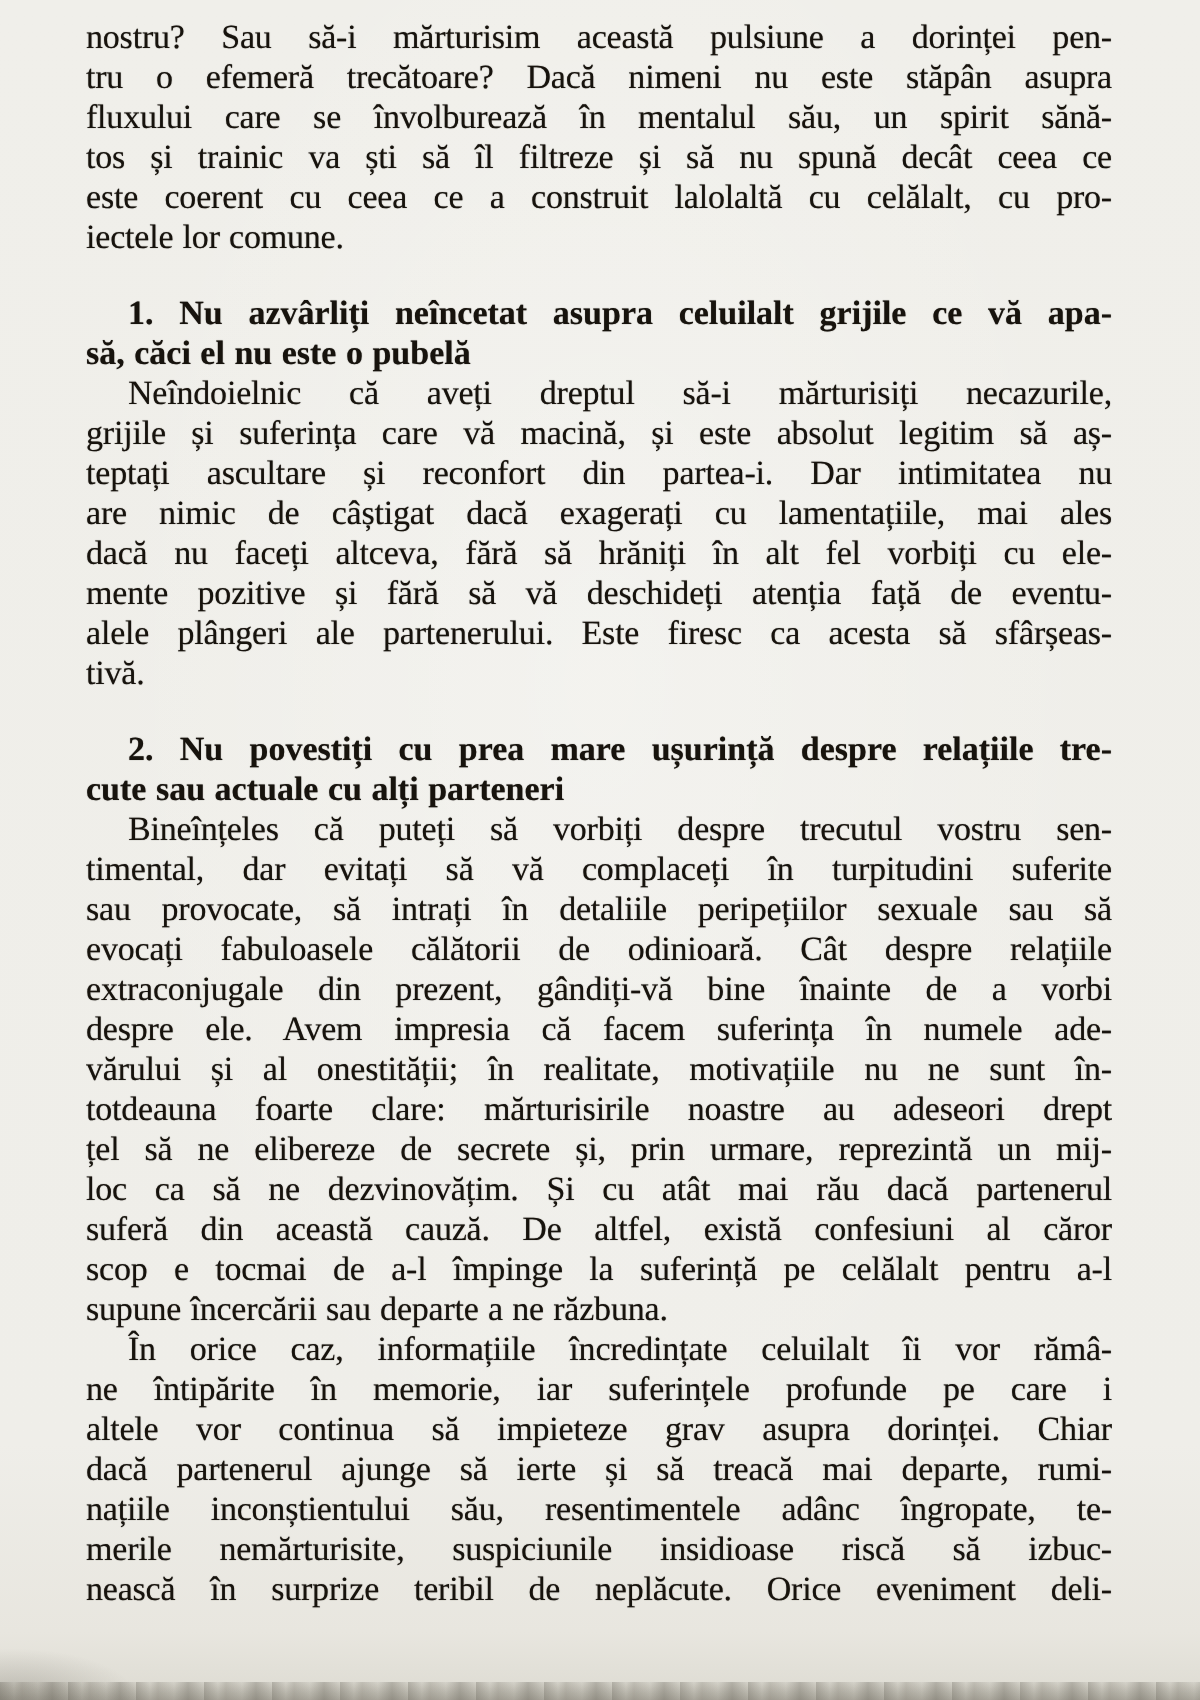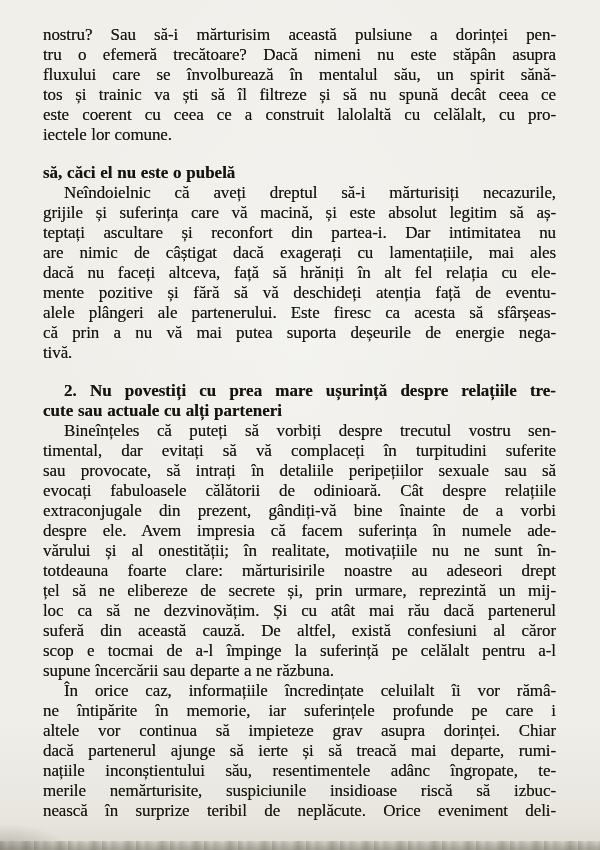--- a/index.html
+++ b/index.html
@@ -17,21 +17,21 @@
   .page {
     position: absolute;
     inset: 0;
     background:
       radial-gradient(ellipse at 50% 40%, rgba(255,255,255,0.25) 0%, rgba(255,255,255,0) 60%),
       linear-gradient(180deg, #f0efea 0%, #efeee9 85%, #e8e6df 96%, #dddbd2 100%);
   }
   .page-text {
     position: absolute;
     left: 43px;
-    top: 25px;
+    top: 9px;
     width: 513px;
     color: #17130d;
     font-size: 17px;
     line-height: 20px;
     letter-spacing: -0.1px;
     text-shadow: 0 0 0.5px rgba(23,19,13,0.6);
   }
   .block { margin: 0; }
   .block.heading {
     font-weight: bold;
@@ -81,31 +81,31 @@
   <div class="page-text">
       <div class="block body">
         <div class="line">nostru? Sau să-i mărturisim această pulsiune a dorinței pen-</div>
         <div class="line">tru o efemeră trecătoare? Dacă nimeni nu este stăpân asupra</div>
         <div class="line">fluxului care se învolburează în mentalul său, un spirit sănă-</div>
         <div class="line">tos și trainic va ști să îl filtreze și să nu spună decât ceea ce</div>
         <div class="line">este coerent cu ceea ce a construit lalolaltă cu celălalt, cu pro-</div>
         <div class="line short">iectele lor comune.</div>
       </div>
       <div class="block heading">
+        <div class="line indent">1. Nu azvârliți neîncetat asupra celuilalt grijile ce vă apa-</div>
         <div class="line short">să, căci el nu este o pubelă</div>
       </div>
       <div class="block body">
         <div class="line indent">Neîndoielnic că aveți dreptul să-i mărturisiți necazurile,</div>
         <div class="line">grijile și suferința care vă macină, și este absolut legitim să aș-</div>
         <div class="line">teptați ascultare și reconfort din partea-i. Dar intimitatea nu</div>
         <div class="line">are nimic de câștigat dacă exagerați cu lamentațiile, mai ales</div>
-        <div class="line">dacă nu faceți altceva, față să hrăniți în alt fel relația cu ele-</div>
+        <div class="line">dacă nu faceți altceva, fără să hrăniți în alt fel vorbiți cu ele-</div>
         <div class="line">mente pozitive și fără să vă deschideți atenția față de eventu-</div>
         <div class="line">alele plângeri ale partenerului. Este firesc ca acesta să sfârșeas-</div>
-        <div class="line">că prin a nu vă mai putea suporta deșeurile de energie nega-</div>
         <div class="line short">tivă.</div>
       </div>
       <div class="block heading">
         <div class="line indent">2. Nu povestiți cu prea mare ușurință despre relațiile tre-</div>
         <div class="line short">cute sau actuale cu alți parteneri</div>
       </div>
       <div class="block body">
         <div class="line indent">Bineînțeles că puteți să vorbiți despre trecutul vostru sen-</div>
         <div class="line">timental, dar evitați să vă complaceți în turpitudini suferite</div>
         <div class="line">sau provocate, să intrați în detaliile peripețiilor sexuale sau să</div>

